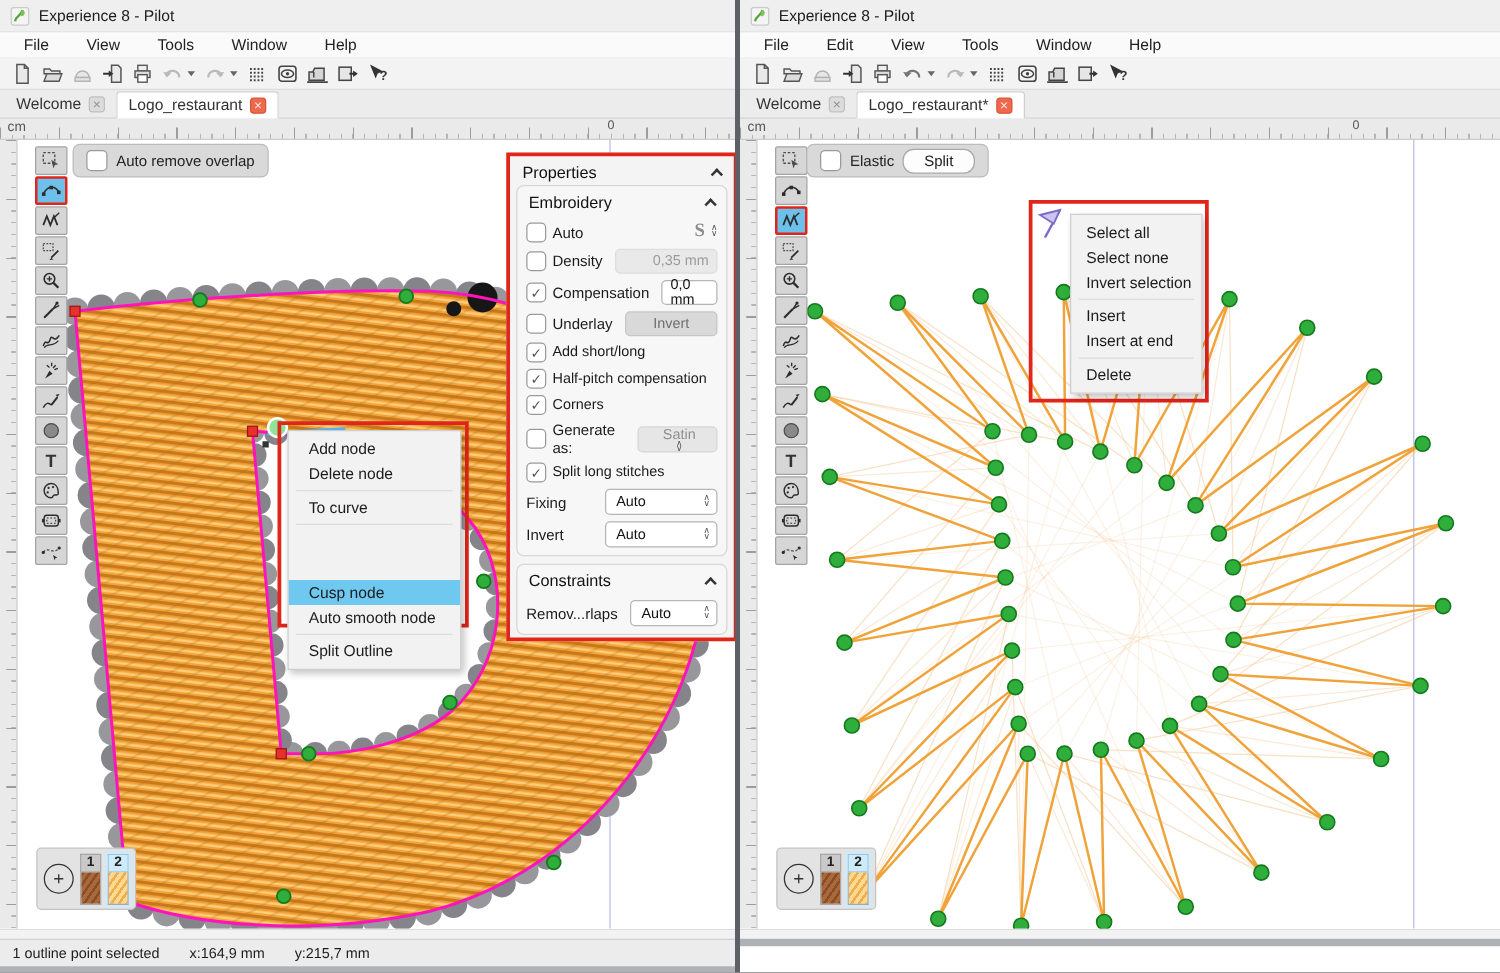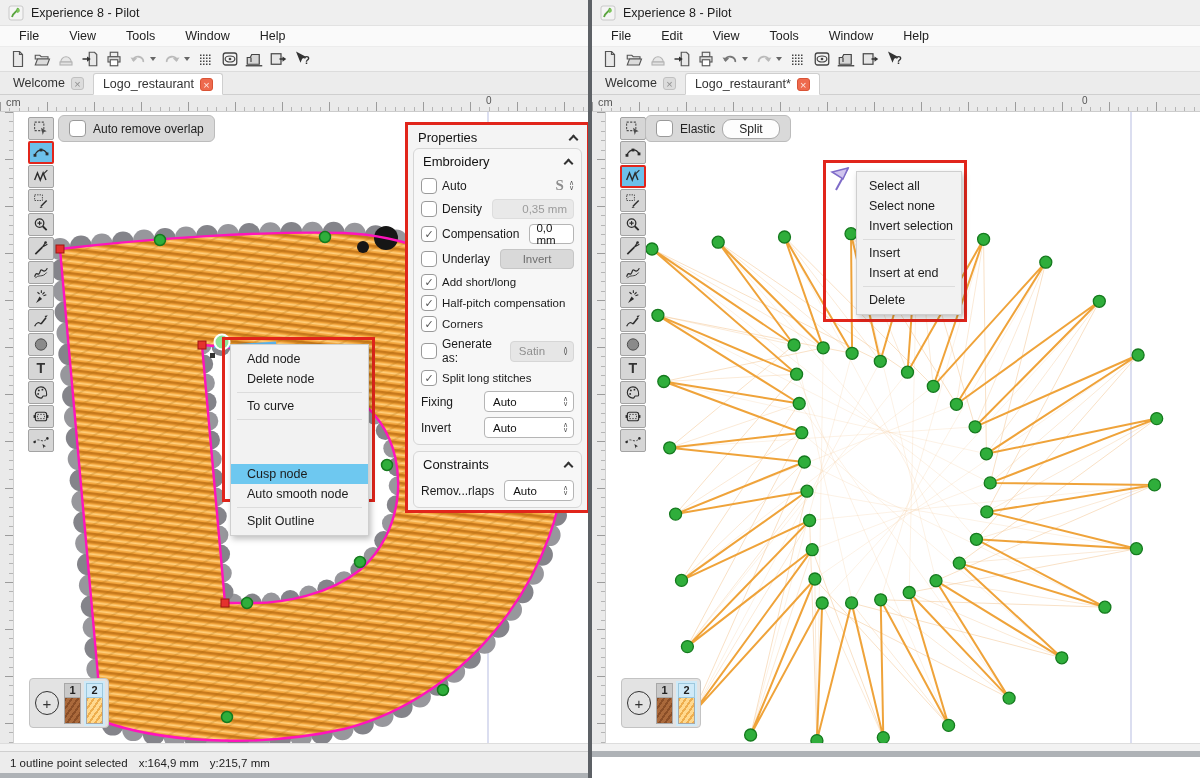--- a/index.html
+++ b/index.html
@@ -84,21 +84,21 @@
   .inp.dis{background:#e9e9e9;color:#9b9b9b;border-color:#dddddd;}
   .btn-gray{height:20px;background:#d9d9d9;border:1px solid #c6c6c6;border-radius:4px;font-size:11.5px;color:#6f6f6f;display:flex;align-items:center;justify-content:center;}
   .dd{height:21px;border:1px solid #b5b5b5;border-radius:4px;background:#fff;font-size:11.5px;color:#111;display:flex;align-items:center;justify-content:space-between;padding:0 5px 0 8px;}
   .dd.dis{background:#e6e6e6;color:#8f8f8f;border-color:#d6d6d6;}
   .updn{display:flex;flex-direction:column;line-height:4.5px;font-size:7px;color:#555;}
   .sglyph{font-family:"Liberation Serif",serif;font-size:15px;font-weight:bold;color:#8d8d8d;}
   .plabel{font-size:12px;color:#1a1a1a;}
 
   
   .hscroll{height:8px;background:#f2f2f2;border-top:1px solid #dddddd;}
-  .statusbar{height:22px;background:#ececec;border-top:1px solid #cfcfcf;display:flex;align-items:center;padding:0 10px;gap:11px;overflow:hidden;white-space:nowrap;}
+  .statusbar{height:22px;background:#ececec;border-top:1px solid #cfcfcf;display:flex;align-items:center;padding:0 10px;gap:24px;overflow:hidden;white-space:nowrap;}
   .statusbar span{font-size:11.5px;color:#1d1d1d;flex:none;}
   #win-right .statusbar{gap:10px;}
   #win-right .statusbar span{font-size:11px;}
   .bottomstrip{height:6px;background:#aeb2b6;}
 </style>
 </head>
 <body>
 
 <svg width="0" height="0" style="position:absolute">
   <defs>
@@ -640,21 +640,21 @@
             <span>Half-pitch compensation</span>
           </div>
           <div class="prow" style="font-size:11.5px;">
             <span class="cb on"></span>
             <span>Corners</span>
           </div>
           <div class="prow">
             <span class="cb"></span>
             <span class="plabel">Generate as:</span>
             <span class="grow"></span>
-            <span class="dd dis" style="width:74px;">
+            <span class="dd dis" style="width:74px;flex-direction:column;">
               <span>Satin</span>
               <span class="updn">
                   <span>∧</span>
                   <span>∨</span>
                 </span>
             </span>
           </div>
           <div class="prow" style="font-size:11.5px;">
             <span class="cb on"></span>
             <span>Split long stitches</span>

